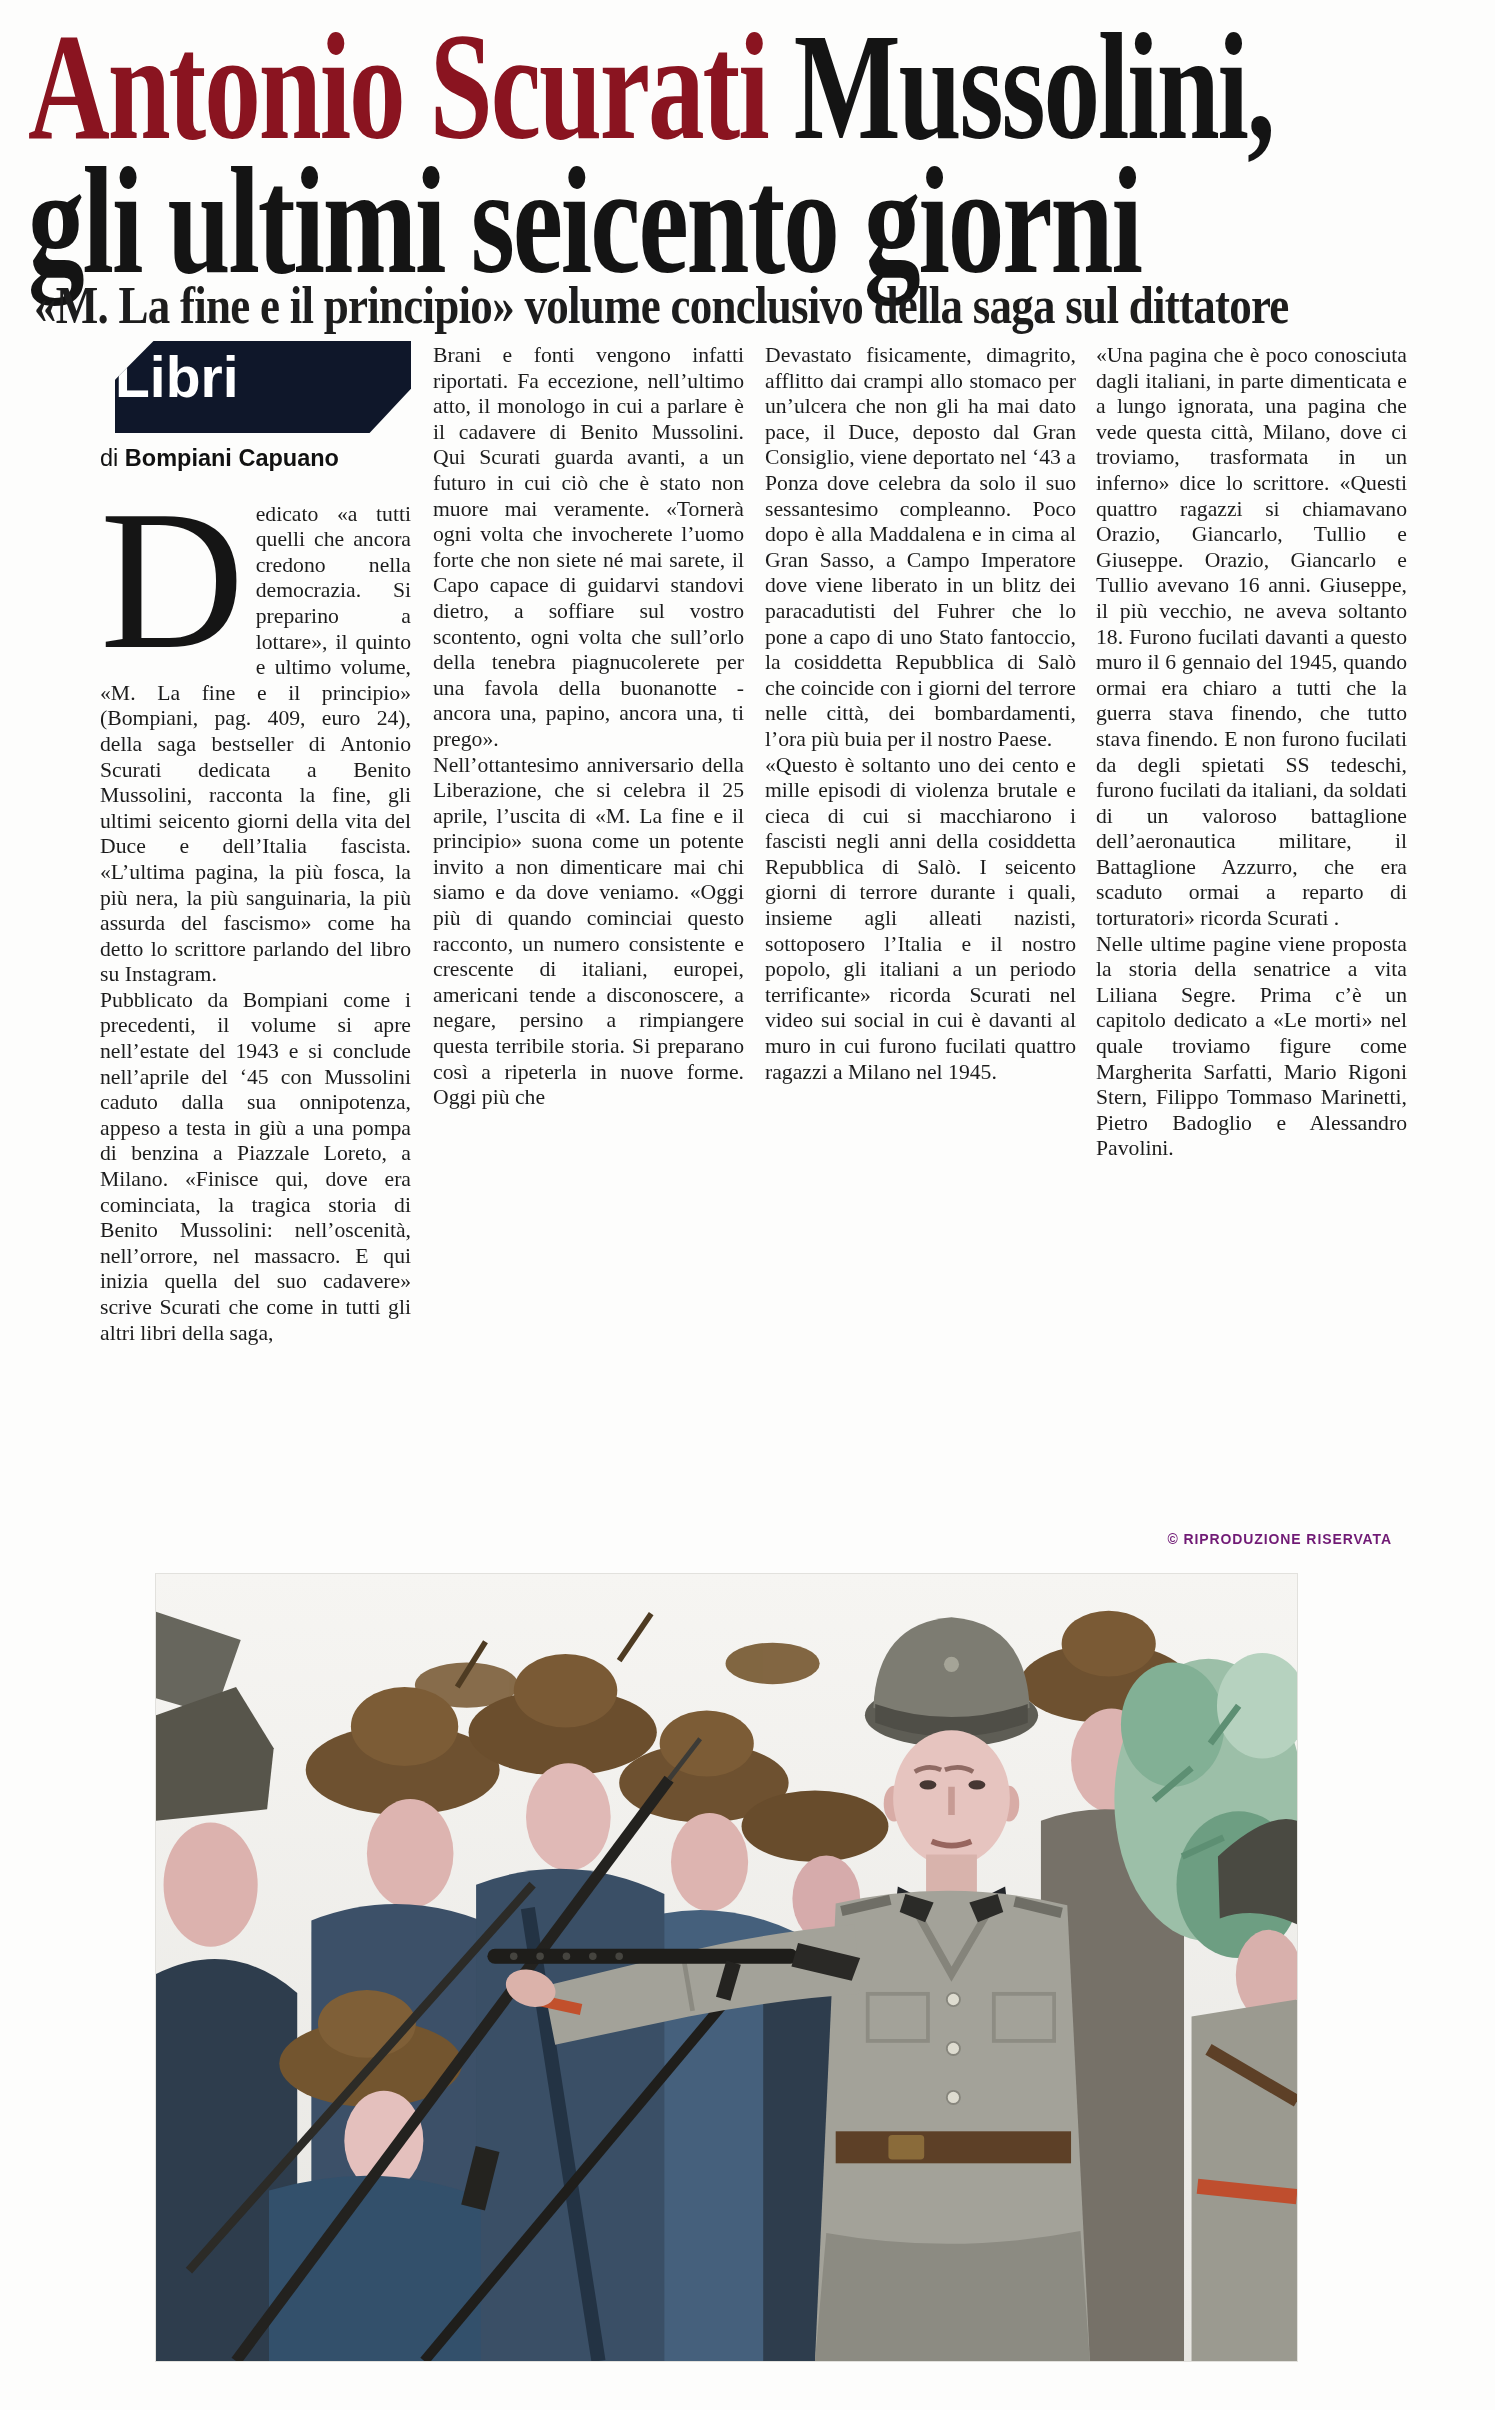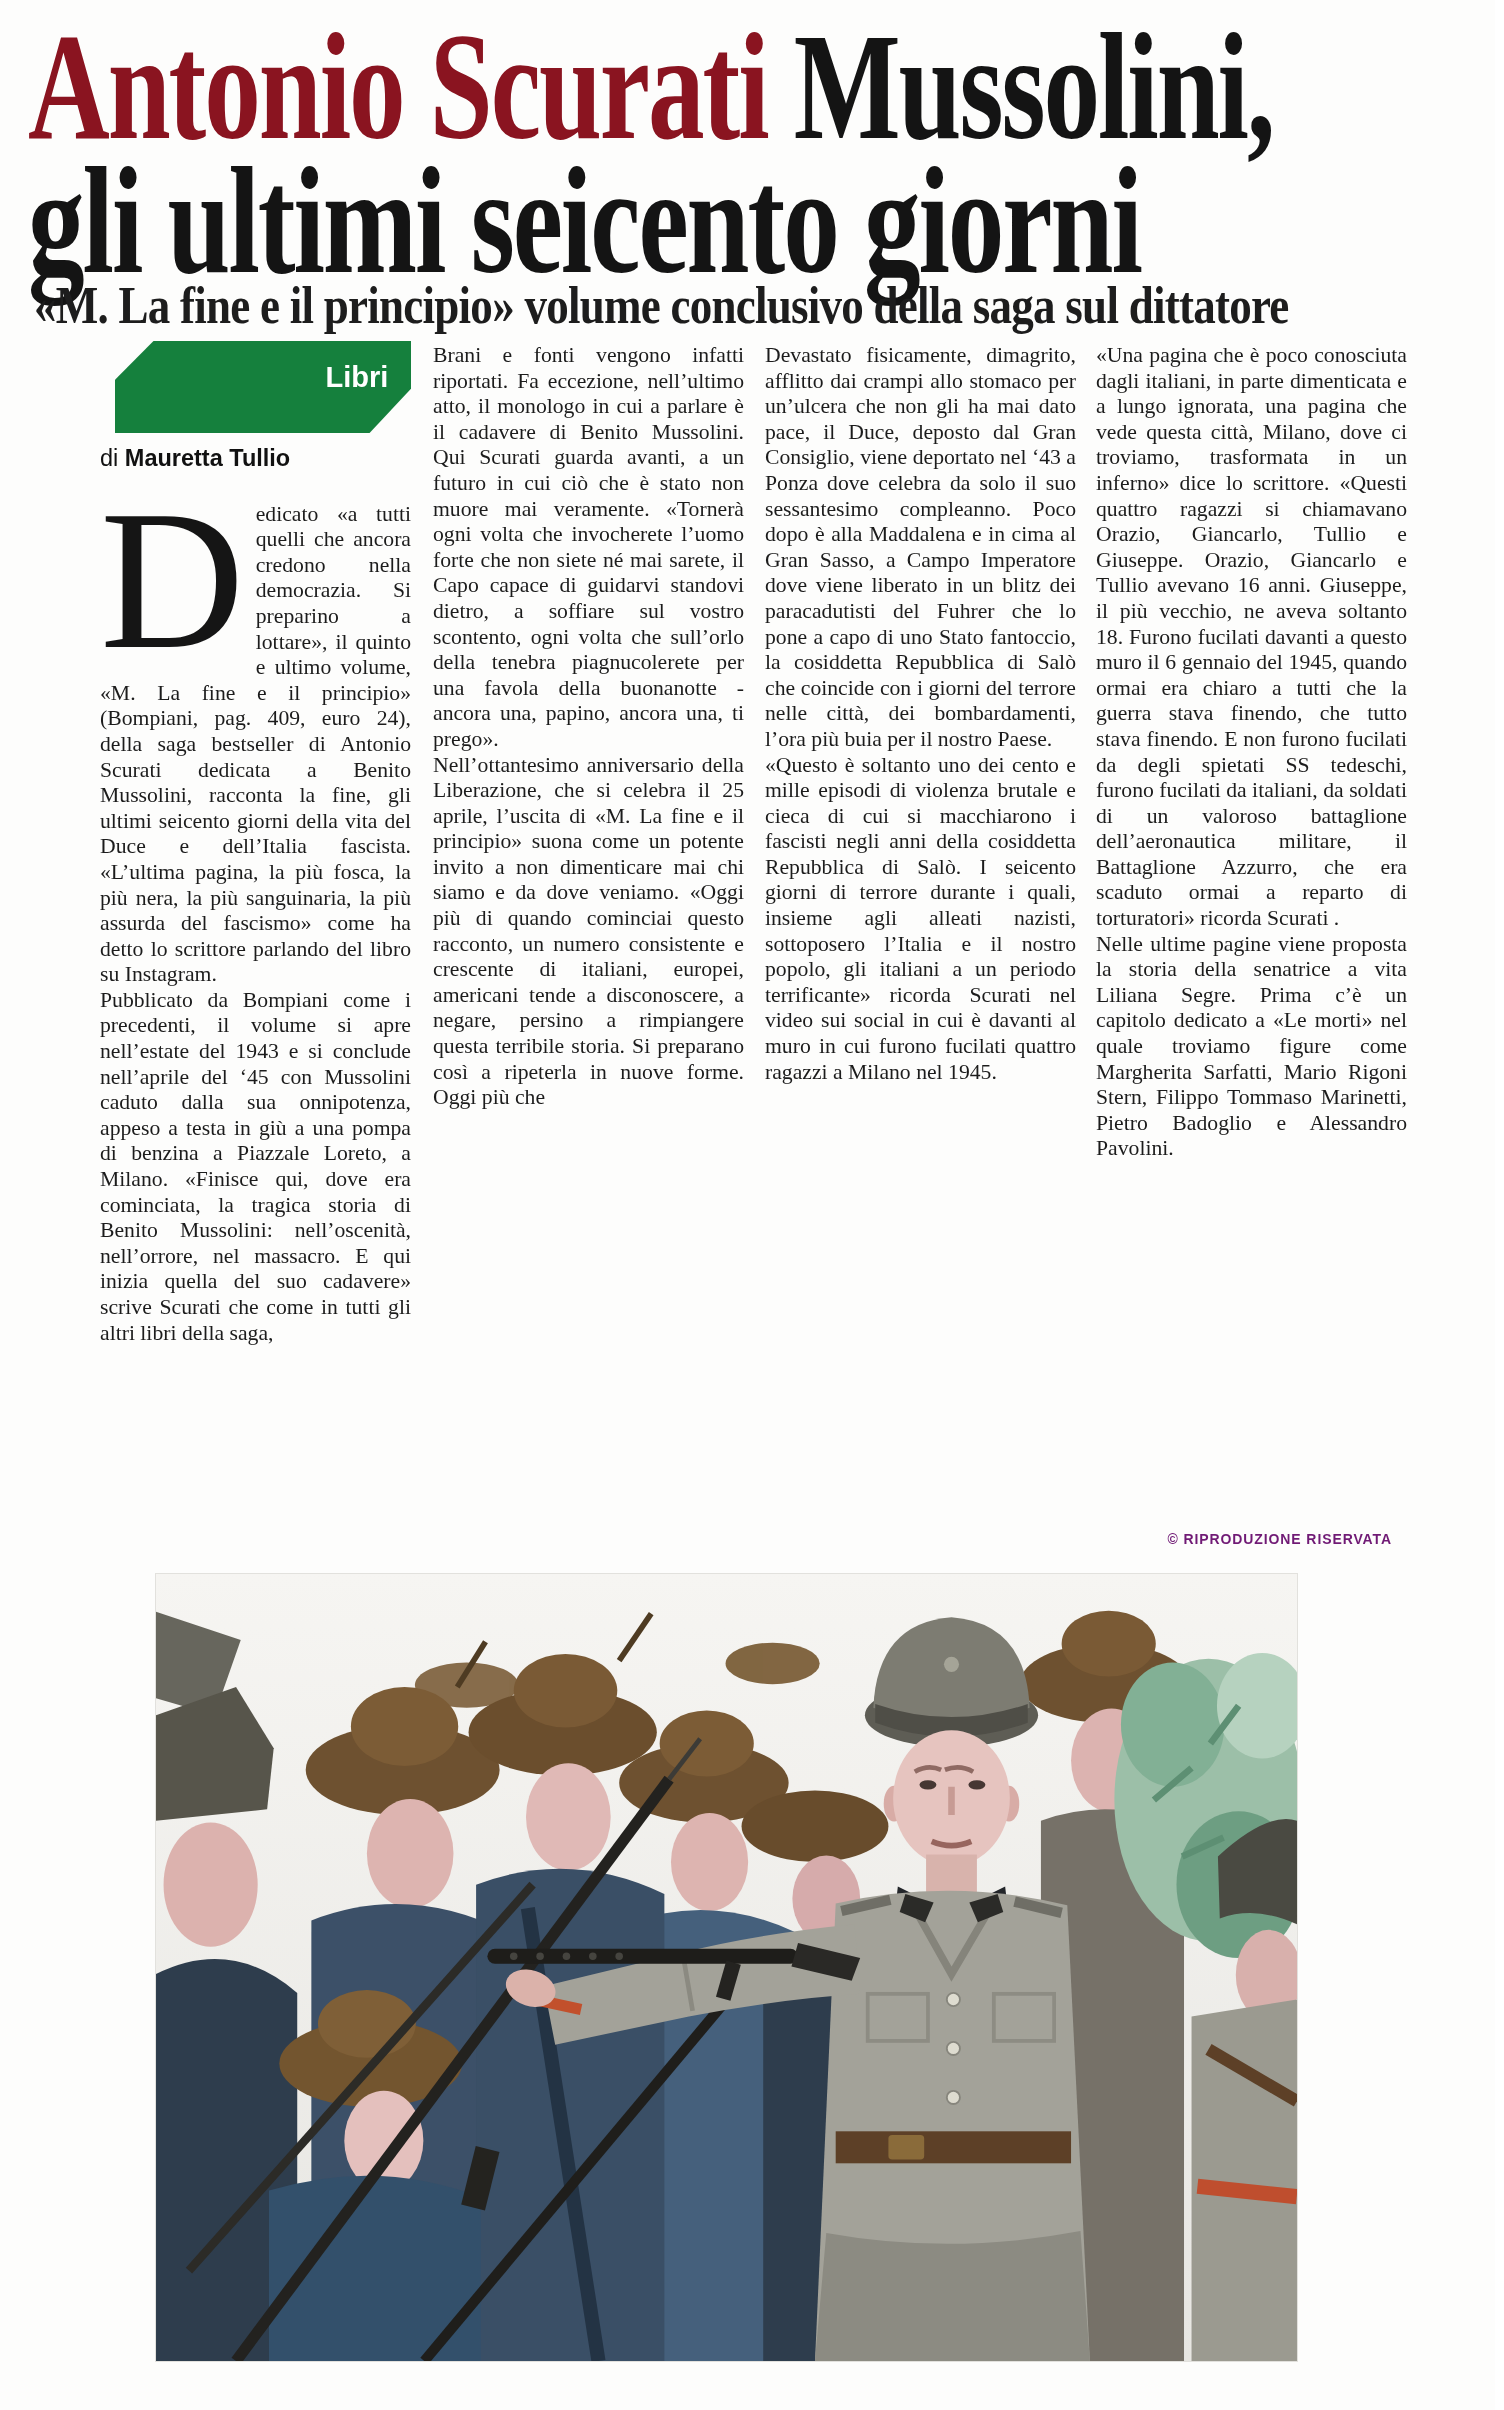--- a/index.html
+++ b/index.html
@@ -26,26 +26,26 @@
     position:absolute;top:341px;width:311px;
     font-size:21.7px;line-height:25.6px;text-align:justify;color:#1c1c1c;
   }
   .col-1{left:100px;}
   .col-2{left:433px;top:343px;}
   .col-3{left:765px;top:343px;}
   .col-4{left:1096px;top:343px;}
   .col p{margin:0;padding:0;}
   
   .kicker{
-    margin-left:15px;width:296px;height:92px;background:#15803d;
+    margin-left:15px;width:296px;height:92px;background:#0f172a;
     clip-path:polygon(13% 0,100% 0,100% 52%,86% 100%,0 100%,0 42%);
-    display:flex;align-items:center;justify-content:flex-end;
+    display:flex;align-items:center;justify-content:flex-start;
     padding-right:22.6px;padding-bottom:19px;box-sizing:border-box;
     font-family:"Liberation Sans","DejaVu Sans",sans-serif;
-    font-weight:bold;font-size:29px;color:#ffffff;letter-spacing:0;
+    font-weight:bold;font-size:57px;color:#ffffff;letter-spacing:0;
   }
   .byline{
     margin:13px 0 0 0;font-family:"Liberation Sans","DejaVu Sans",sans-serif;
     font-size:23.5px;color:#111;
   }
   .by-prefix{font-weight:normal;}
   .by-author{font-weight:bold;}
   .body-text{margin-top:30px;}
   .dropcap{
     float:left;font-size:200px;line-height:141px;height:149px;
@@ -75,21 +75,21 @@
       <span class="hl-line hl-black">gli ultimi seicento giorni</span>
     </div>
     <div class="subhead">«M. La fine e il principio» volume conclusivo della saga sul dittatore</div>
   </header>
 
   <section class="col col-1">
     <div class="kicker">
       <span>Libri</span>
     </div>
     <div class="byline">
-      <span class="by-prefix">di </span><span class="by-author">Mauretta Tullio</span>
+      <span class="by-prefix">di </span><span class="by-author">Bompiani Capuano</span>
     </div>
     <div class="body-text">
       <p class="lead"><span class="dropcap">D</span><span>edicato «a tutti quelli che ancora credono nella democrazia. Si preparino a lottare», il quinto e ultimo volume, «M. La fine e il principio» (Bompiani, pag. 409, euro 24), della saga bestseller di Antonio Scurati dedicata a Benito Mussolini, racconta la fine, gli ultimi seicento giorni della vita del Duce e dell’Italia fascista. «L’ultima pagina, la più fosca, la più nera, la più sanguinaria, la più assurda del fascismo» come ha detto lo scrittore parlando del libro su Instagram.</span></p>
       <p>Pubblicato da Bompiani come i precedenti, il volume si apre nell’estate del 1943 e si conclude nell’aprile del ‘45 con Mussolini caduto dalla sua onnipotenza, appeso a testa in giù a una pompa di benzina a Piazzale Loreto, a Milano. «Finisce qui, dove era cominciata, la tragica storia di Benito Mussolini: nell’oscenità, nell’orrore, nel massacro. E qui inizia quella del suo cadavere» scrive Scurati che come in tutti gli altri libri della saga,</p>
     </div>
   </section>
 
   <section class="col col-2">
     <p>Brani e fonti vengono infatti riportati. Fa eccezione, nell’ultimo atto, il monologo in cui a parlare è il cadavere di Benito Mussolini. Qui Scurati guarda avanti, a un futuro in cui ciò che è stato non muore mai veramente. «Tornerà ogni volta che invocherete l’uomo forte che non siete né mai sarete, il Capo capace di guidarvi standovi dietro, a soffiare sul vostro scontento, ogni volta che sull’orlo della tenebra piagnucolerete per una favola della buonanotte - ancora una, papino, ancora una, ti prego».</p>
     <p>Nell’ottantesimo anniversario della Liberazione, che si celebra il 25 aprile, l’uscita di «M. La fine e il principio» suona come un potente invito a non dimenticare mai chi siamo e da dove veniamo. «Oggi più di quando cominciai questo racconto, un numero consistente e crescente di italiani, europei, americani tende a disconoscere, a negare, persino a rimpiangere questa terribile storia. Si preparano così a ripeterla in nuove forme. Oggi più che</p>

